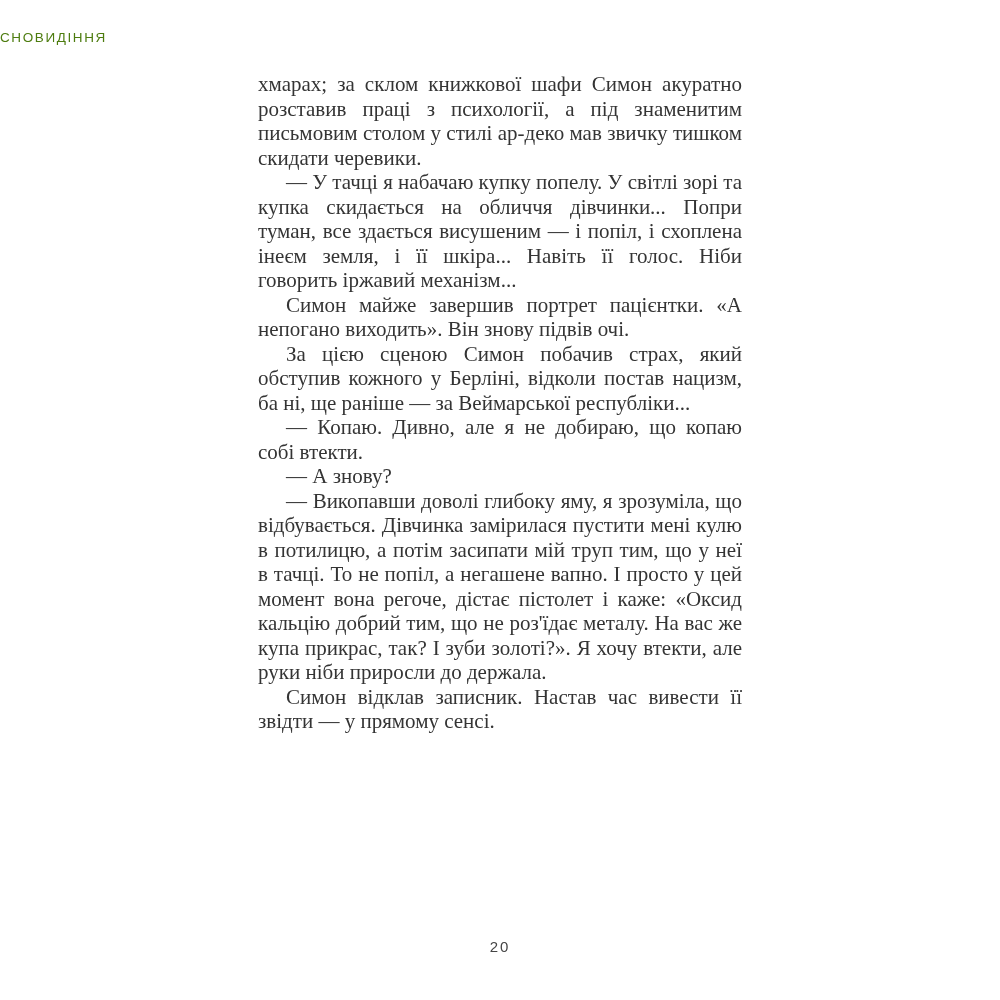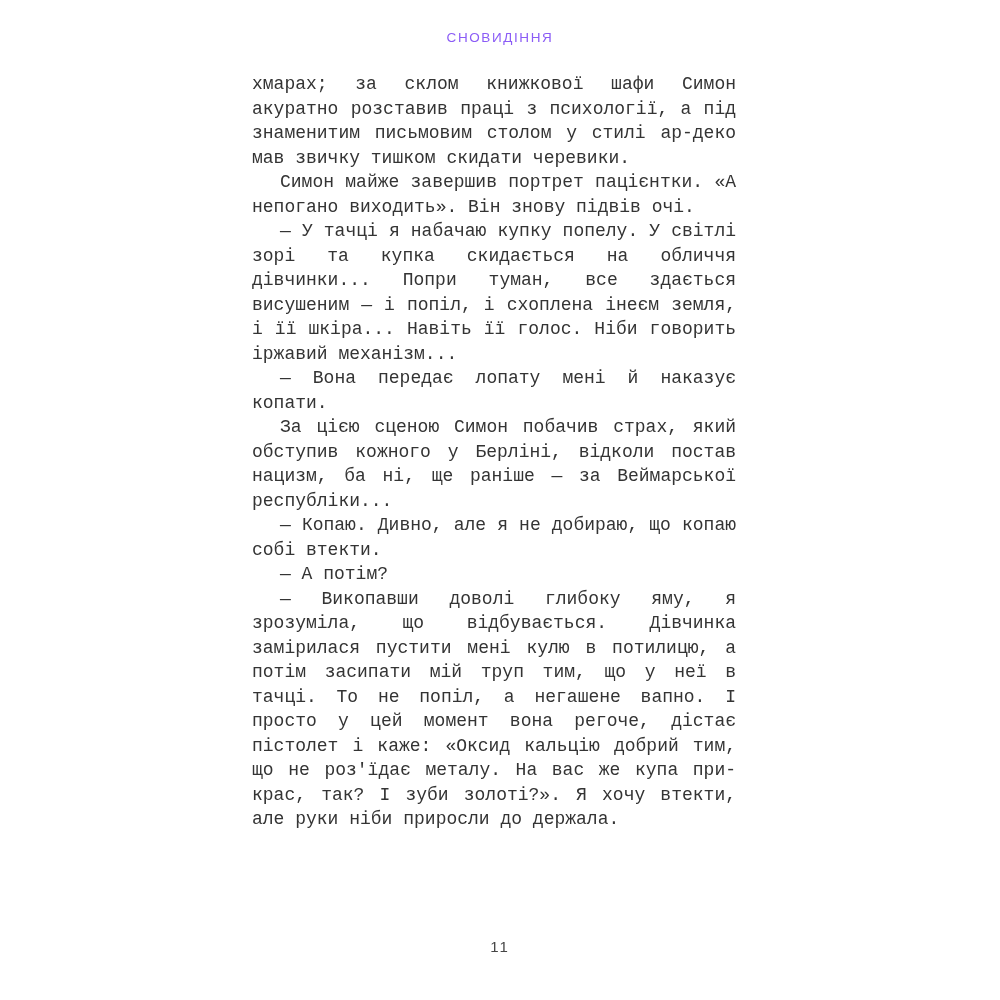--- a/index.html
+++ b/index.html
@@ -12,34 +12,33 @@
     width: 1000px;
     height: 1000px;
     background: #ffffff;
     overflow: hidden;
   }
   .running-head {
     position: absolute;
     top: 30px;
     left: 0;
     width: 1000px;
-    text-align: center;
     font-family: "Liberation Sans", sans-serif;
     font-size: 13.5px;
     letter-spacing: 1.6px;
-    color: #8b5cf6;
+    color: #4d7c0f;
     font-weight: 400;
   }
   .text-block {
     position: absolute;
-    left: 252px;
+    left: 258px;
     top: 72px;
     width: 484px;
-    font-family: Liberation Mono, monospace;
-    font-size: 18px;
+    font-family: Liberation Serif, serif;
+    font-size: 21px;
     line-height: 24.5px;
     color: #343434;
     text-align: justify;
   }
   .text-block p {
     margin: 0;
     padding: 0;
     text-indent: 28px;
     hyphens: manual;
   }
@@ -59,23 +58,23 @@
   }
 </style>
 </head>
 <body>
 
 <div class="page">
   <div class="running-head">СНОВИДІННЯ</div>
 
   <div class="text-block">
     <p class="cont">хмарах; за склом книжкової шафи Симон акуратно розставив праці з психології, а під знаменитим письмо­вим столом у стилі ар-деко мав звичку тишком скидати черевики.</p>
+    <p>— У тачці я набачаю купку попелу. У світлі зорі та купка скидається на обличчя дівчинки... Попри туман, все здається висушеним — і попіл, і схоплена інеєм зем­ля, і її шкіра... Навіть її голос. Ніби говорить іржавий механізм...</p>
     <p>Симон майже завершив портрет пацієнтки. «А непо­гано виходить». Він знову підвів очі.</p>
-    <p>— У тачці я набачаю купку попелу. У світлі зорі та купка скидається на обличчя дівчинки... Попри туман, все здається висушеним — і попіл, і схоплена інеєм зем­ля, і її шкіра... Навіть її голос. Ніби говорить іржавий механізм...</p>
-    <p>— Вона передає лопату мені й наказує копати.</p>
     <p>За цією сценою Симон побачив страх, який обступив кожного у Берліні, відколи постав нацизм, ба ні, ще ра­ніше — за Веймарської республіки...</p>
     <p>— Копаю. Дивно, але я не добираю, що копаю собі втекти.</p>
-    <p>— А потім?</p>
+    <p>— А знову?</p>
     <p>— Викопавши доволі глибоку яму, я зрозуміла, що відбувається. Дівчинка замірилася пустити мені кулю в потилицю, а потім засипати мій труп тим, що у неї в тачці. То не попіл, а негашене вапно. І просто у цей мо­мент вона регоче, дістає пістолет і каже: «Оксид кальцію добрий тим, що не роз'їдає металу. На вас же купа при­крас, так? І зуби золоті?». Я хочу втекти, але руки ніби приросли до держала.</p>
+    <p>Симон відклав записник. Настав час вивести її звідти — у прямому сенсі.</p>
   </div>
 
-  <div class="page-number">11</div>
+  <div class="page-number">20</div>
 </div>
 
 </body></html>

